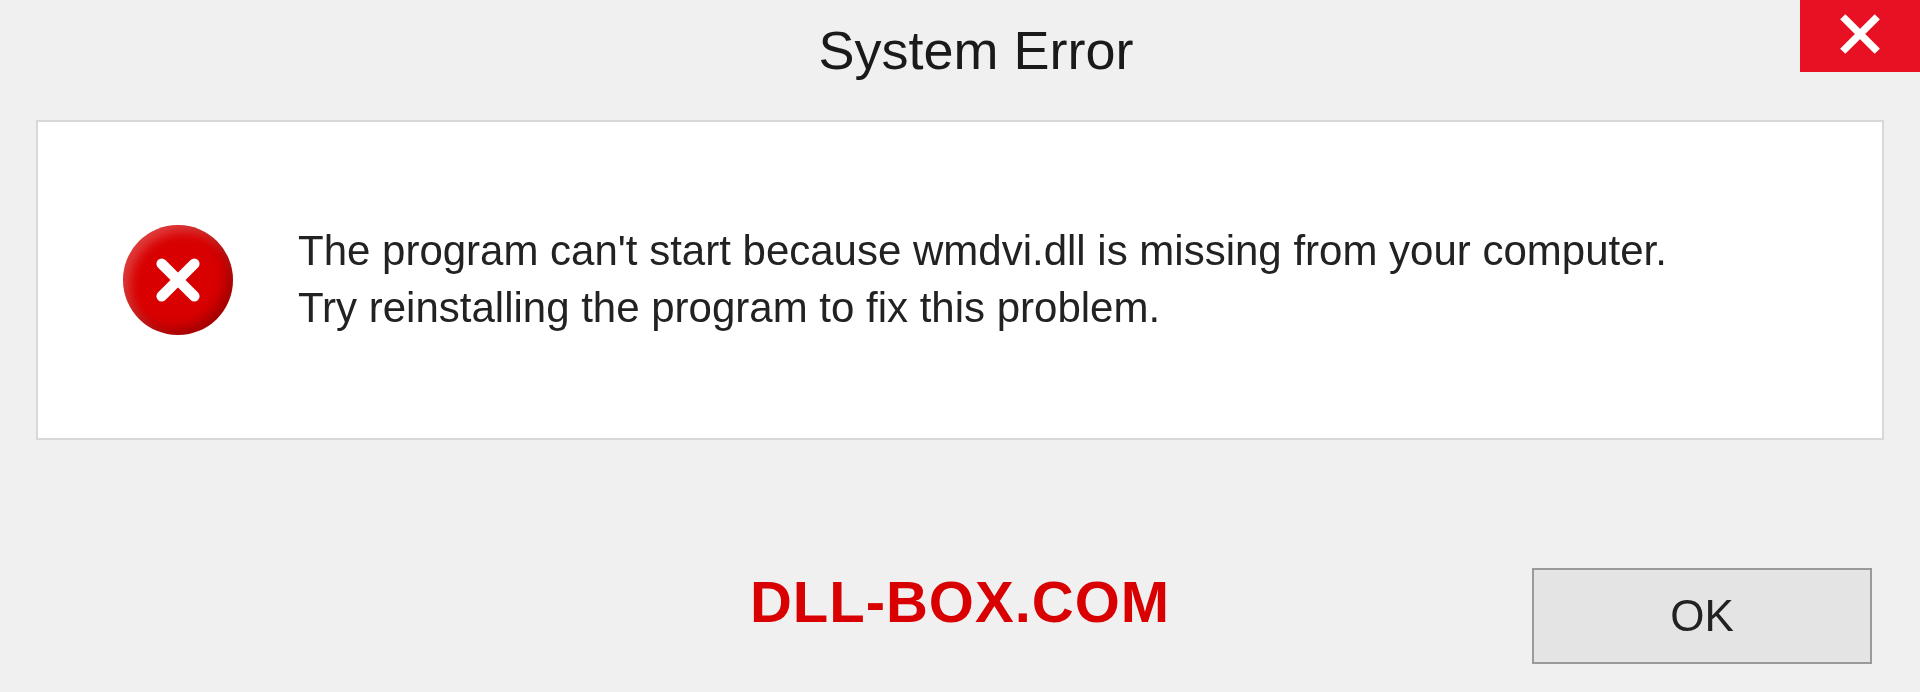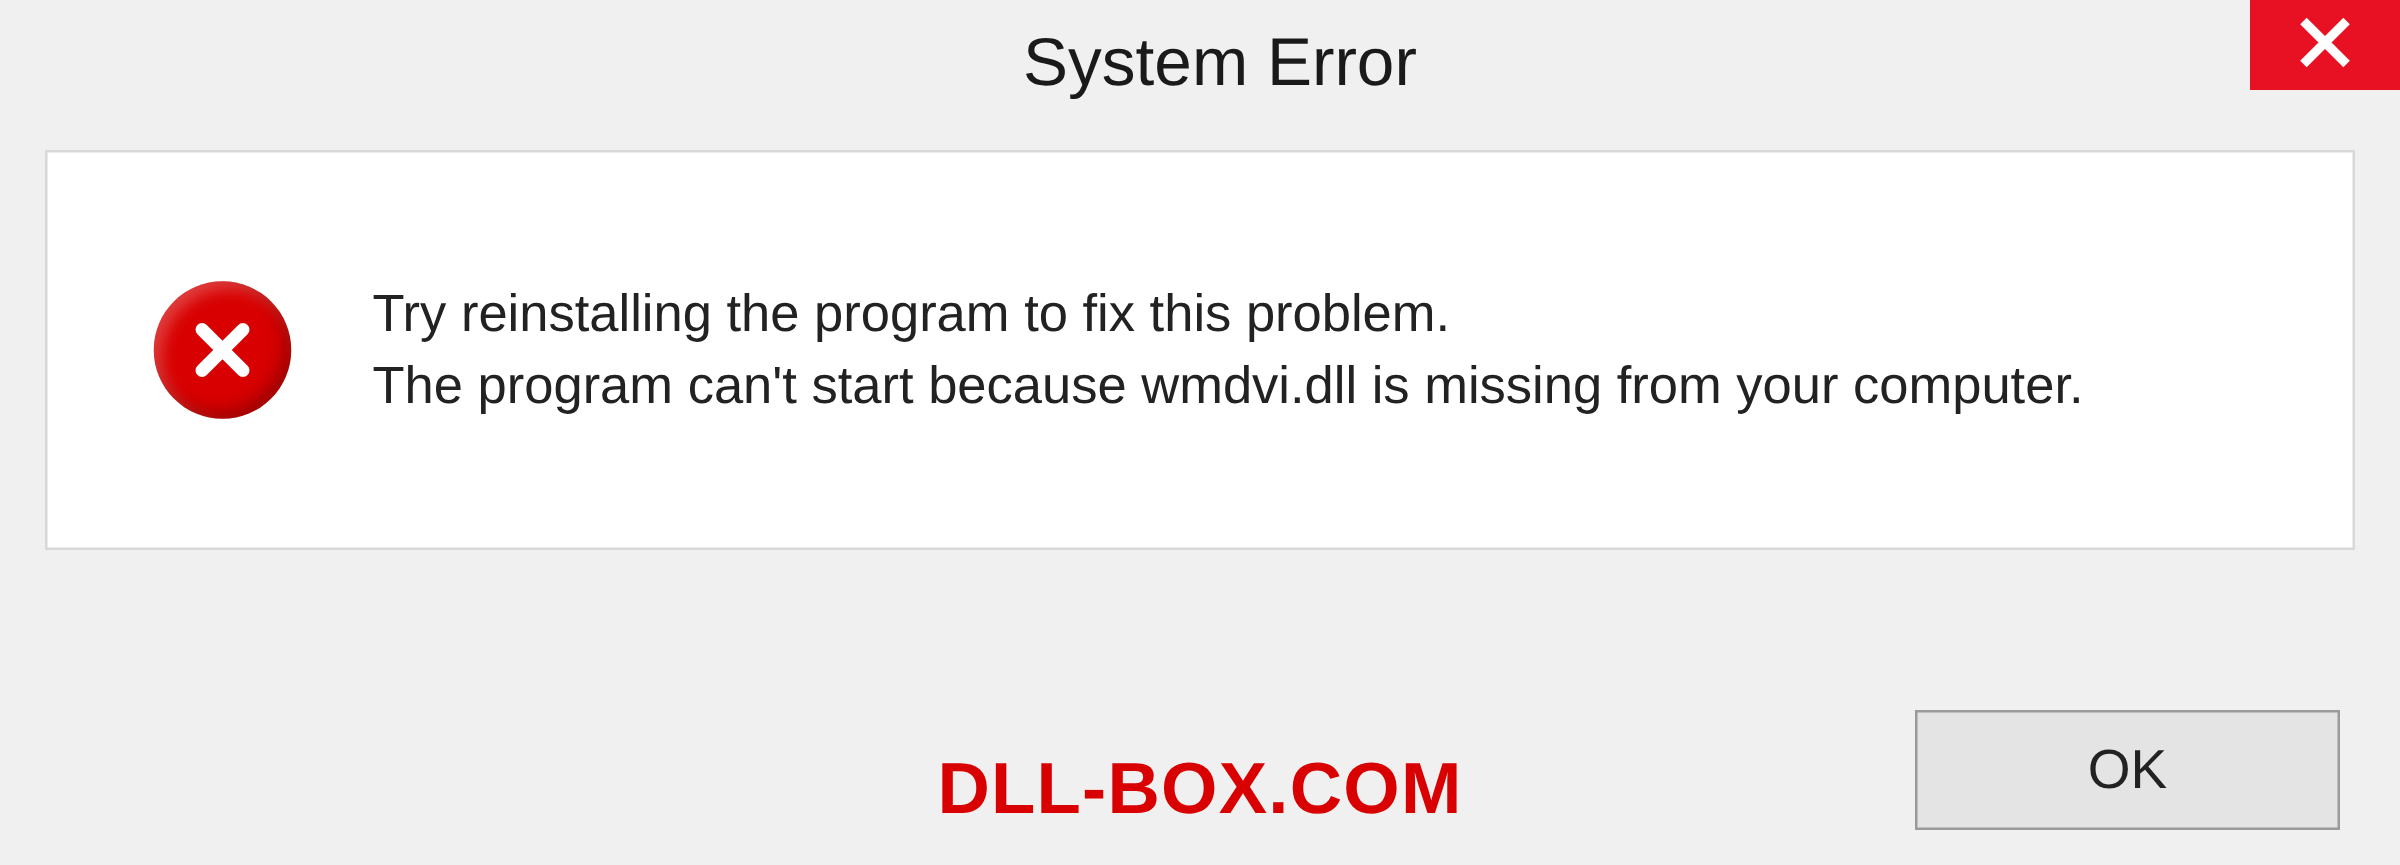--- a/index.html
+++ b/index.html
@@ -88,21 +88,21 @@
       line-height: 1.35;
       color: #222;
     }
     .footer {
       position: absolute;
       bottom: 28px;
       left: 0;
       right: 0;
       padding: 0 48px;
       display: flex;
-      align-items: flex-end;
+      align-items: flex-start;
       justify-content: flex-end;
     }
     .brand {
       position: absolute;
       left: 50%;
       transform: translateX(-50%);
       font-size: 58px;
       font-weight: 800;
       letter-spacing: 1px;
       color: #d80000;
@@ -112,21 +112,20 @@
       width: 340px;
       height: 96px;
       background: #e4e4e4;
       border: 2px solid #9a9a9a;
       font-size: 44px;
       color: #222;
       display: flex;
       align-items: center;
       justify-content: center;
       cursor: pointer;
-      margin-top: 20px;
     }
   </style>
 </head>
 <body>
 
 <div class="titlebar">
   <div class="title">System Error</div>
   <div class="close-btn">
     <span>
       <svg viewBox="0 0 24 24">
@@ -138,22 +137,22 @@
 
 <div class="content-panel">
   <div class="error-icon-wrap">
     <div class="error-icon-circle">
       <svg viewBox="0 0 24 24">
           <path d="M5 5 L19 19 M19 5 L5 19" stroke="#ffffff" stroke-width="4.5" stroke-linecap="round" fill="none"></path>
         </svg>
     </div>
   </div>
   <div class="message-block">
+    <div class="message-line">The program can't start because wmdvi.dll is missing from your computer.</div>
     <div class="message-line">Try reinstalling the program to fix this problem.</div>
-    <div class="message-line">The program can't start because wmdvi.dll is missing from your computer.</div>
   </div>
 </div>
 
 <div class="footer">
   <div class="brand">DLL-BOX.COM</div>
   <div class="ok-btn">
     <span>OK</span>
   </div>
 </div>
 

